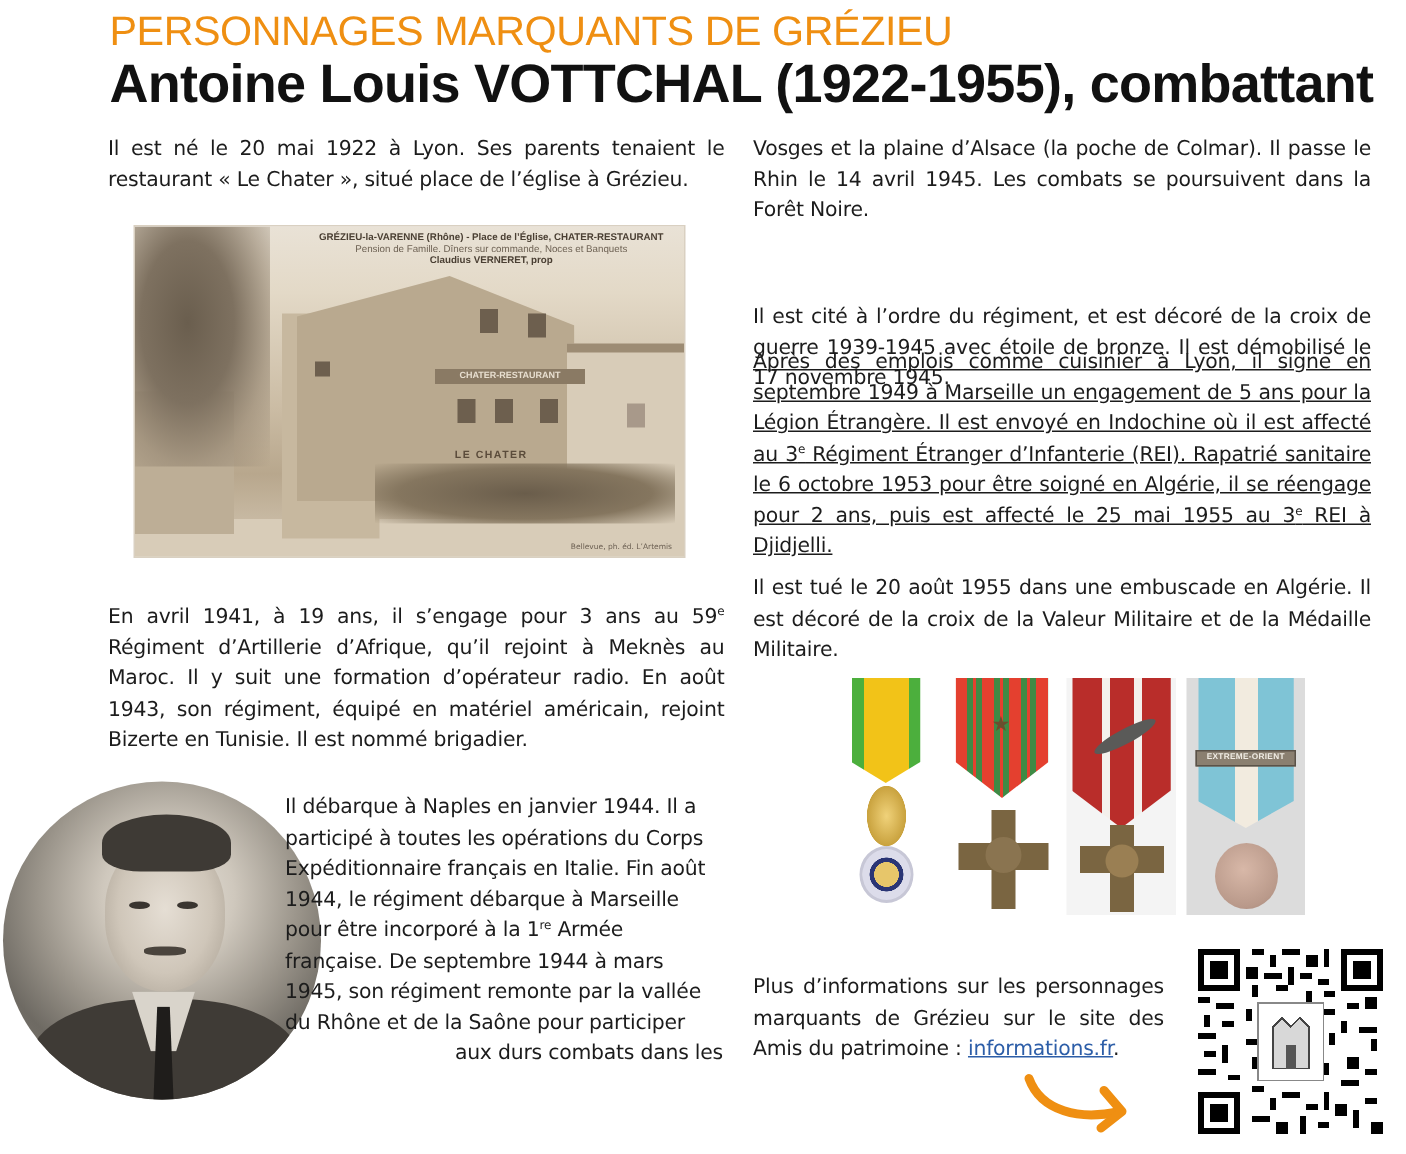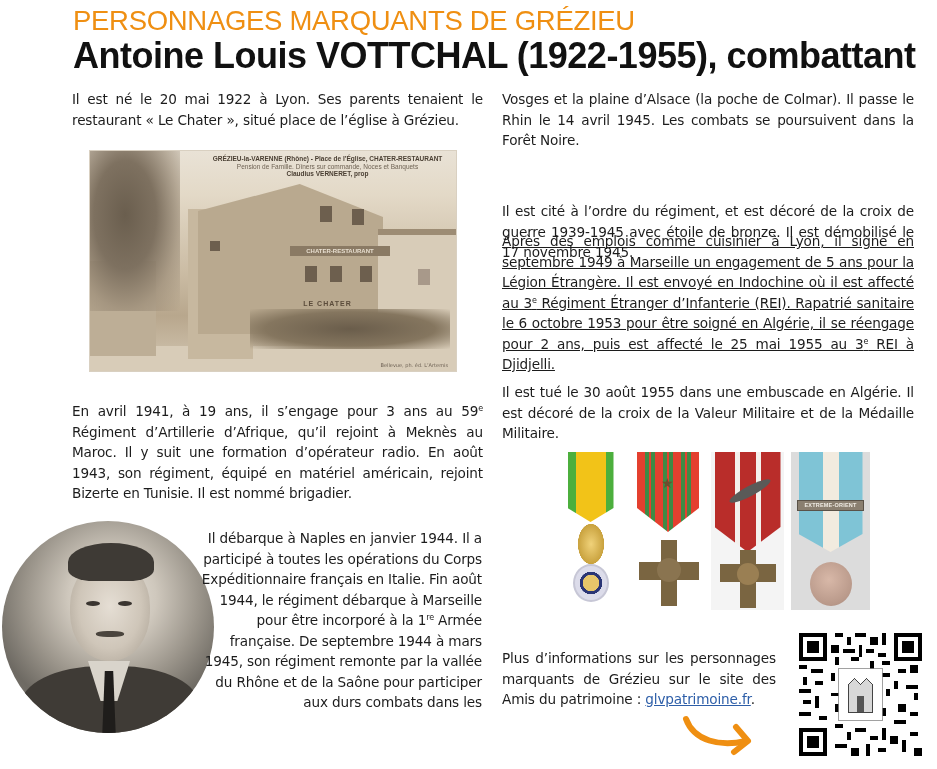--- a/index.html
+++ b/index.html
@@ -18,21 +18,21 @@
   }
 
   .para {
     position: absolute; font-size: 13.6px; line-height: 20.5px;
     text-align: justify; color: #1c1c1c; letter-spacing: -0.15px;
   }
   .para sup { font-size: 8px; vertical-align: 5px; line-height: 0; }
 
   #p1 { left: 72px; top: 89px; width: 411px; }
   #p2 { left: 72px; top: 401px; width: 411px; }
-  #p3 { left: 190px; top: 528px; width: 292px; text-align: right; text-align-last: right; }
+  #p3 { left: 190px; top: 528px; width: 292px; text-align: left; text-align-last: right; }
   #p4 { left: 502px; top: 89px; width: 412px; }
   #p5 { left: 502px; top: 160px; width: 412px; margin-top: 41px; }
   #p6 { left: 502px; top: 231px; width: 412px; text-decoration: underline; }
   #p7 { left: 502px; top: 382px; width: 412px; }
   #p8 { left: 502px; top: 648px; width: 274px; }
   .link { color: #2d5ea8; text-decoration: underline; }
 
   
   .postcard {
     position: absolute; left: 89px; top: 150px; width: 368px; height: 222px;
@@ -162,21 +162,21 @@
   <div class="pt-eye" style="left:84px;"></div>
   <div class="pt-eye" style="left:116px;"></div>
   <div class="pt-moust"></div>
 </div>
 
 <p class="para" id="p3"><span>Il débarque à Naples en janvier 1944. Il a participé à toutes les opérations du Corps Expéditionnaire français en Italie. Fin août 1944, le régiment débarque à Marseille pour être incorporé à la 1</span><sup>re</sup><span> Armée française. De septembre 1944 à mars 1945, son régiment remonte par la vallée du Rhône et de la Saône pour participer aux durs combats dans les</span></p>
 
 <p class="para" id="p4">Vosges et la plaine d’Alsace (la poche de Colmar). Il passe le Rhin le 14 avril 1945. Les combats se poursuivent dans la Forêt Noire.</p>
 <p class="para" id="p5">Il est cité à l’ordre du régiment, et est décoré de la croix de guerre 1939-1945 avec étoile de bronze. Il est démobilisé le 17 novembre 1945.</p>
 <p class="para" id="p6"><span>Après des emplois comme cuisinier à Lyon, il signe en septembre 1949 à Marseille un engagement de 5 ans pour la Légion Étrangère. Il est envoyé en Indochine où il est affecté au 3</span><sup>e</sup><span> Régiment Étranger d’Infanterie (REI). Rapatrié sanitaire le 6 octobre 1953 pour être soigné en Algérie, il se réengage pour 2 ans, puis est affecté le 25 mai 1955 au 3</span><sup>e</sup><span> REI à Djidjelli.</span></p>
-<p class="para" id="p7">Il est tué le 30 août 1955 dans une embuscade en Algérie. Il est décoré de la croix de la Valeur Militaire et de la Médaille Militaire.</p>
+<p class="para" id="p7">Il est tué le 20 août 1955 dans une embuscade en Algérie. Il est décoré de la croix de la Valeur Militaire et de la Médaille Militaire.</p>
 
 <div class="medal m1" title="Médaille Militaire">
   <div class="ribbon"></div>
   <div class="eagle"></div>
   <div class="disc"></div>
 </div>
 <div class="medal m2" title="Croix de guerre 1939-1945 avec étoile de bronze">
   <div class="ribbon"></div>
   <div class="star">★</div>
   <div class="cross cv"></div>
@@ -189,21 +189,21 @@
   <div class="cross cv"></div>
   <div class="cross ch"></div>
   <div class="cc"></div>
 </div>
 <div class="medal m4" title="Médaille commémorative Extrême-Orient">
   <div class="ribbon"></div>
   <div class="clasp">EXTREME-ORIENT</div>
   <div class="disc"></div>
 </div>
 
-<p class="para" id="p8"><span>Plus d’informations sur les personnages marquants de Grézieu sur le site des Amis du patrimoine : </span><a class="link">glvpatrimoine.fr</a><span>.</span></p>
+<p class="para" id="p8"><span>Plus d’informations sur les personnages marquants de Grézieu sur le site des Amis du patrimoine : </span><a class="link">informations.fr</a><span>.</span></p>
 
 <svg class="arrow" viewBox="0 0 75 45">
   <path d="M6 6 C 14 28, 40 34, 66 28" fill="none" stroke="#ef8f12" stroke-width="6" stroke-linecap="round"></path>
   <path d="M56 14 L68 28 L54 39" fill="none" stroke="#ef8f12" stroke-width="6" stroke-linecap="round" stroke-linejoin="round"></path>
 </svg>
 
 <svg class="qr" viewBox="0 0 33 33" shape-rendering="crispEdges">
   <rect width="33" height="33" fill="#fff"></rect>
   <g fill="#000">
     <rect x="1" y="1" width="7" height="7"></rect>

